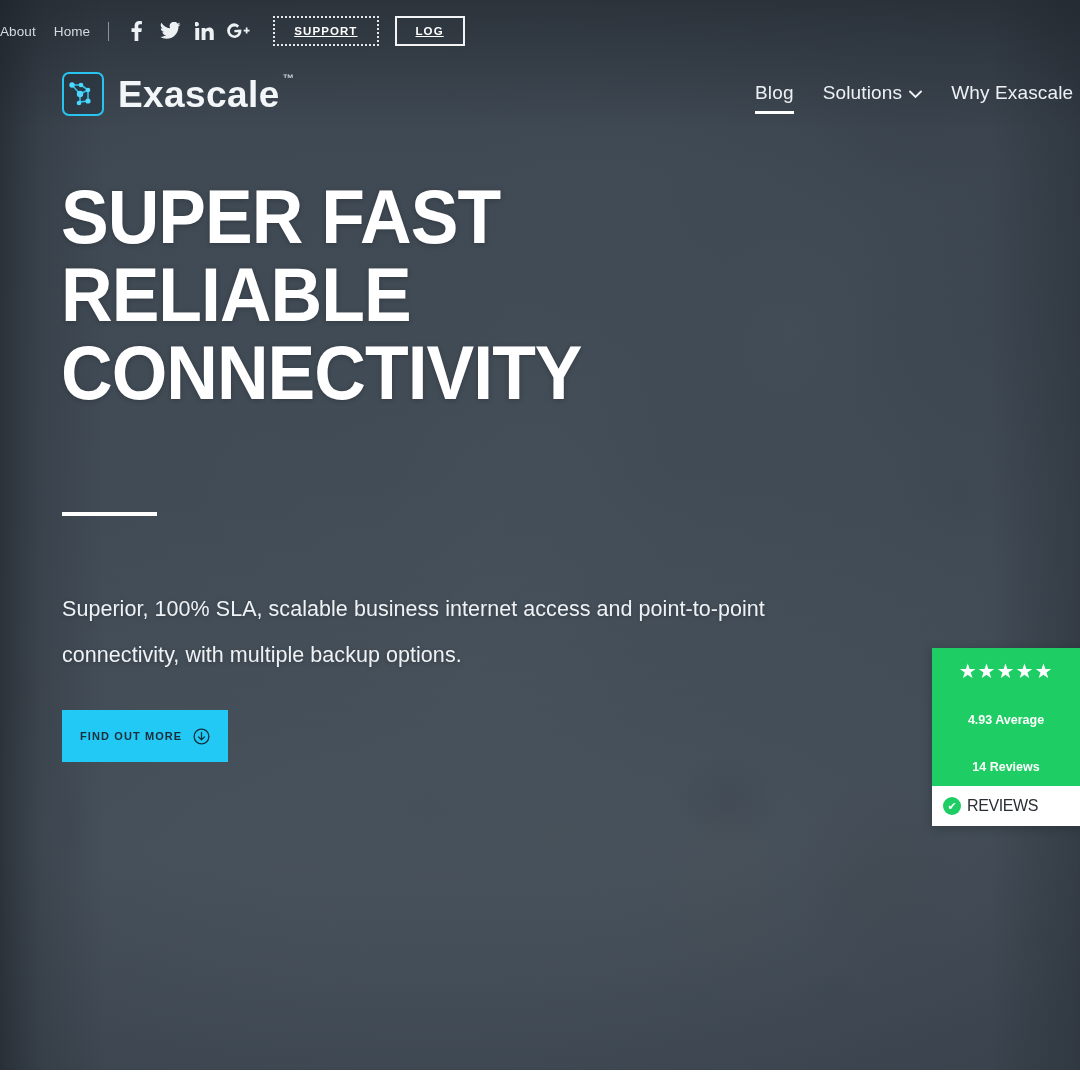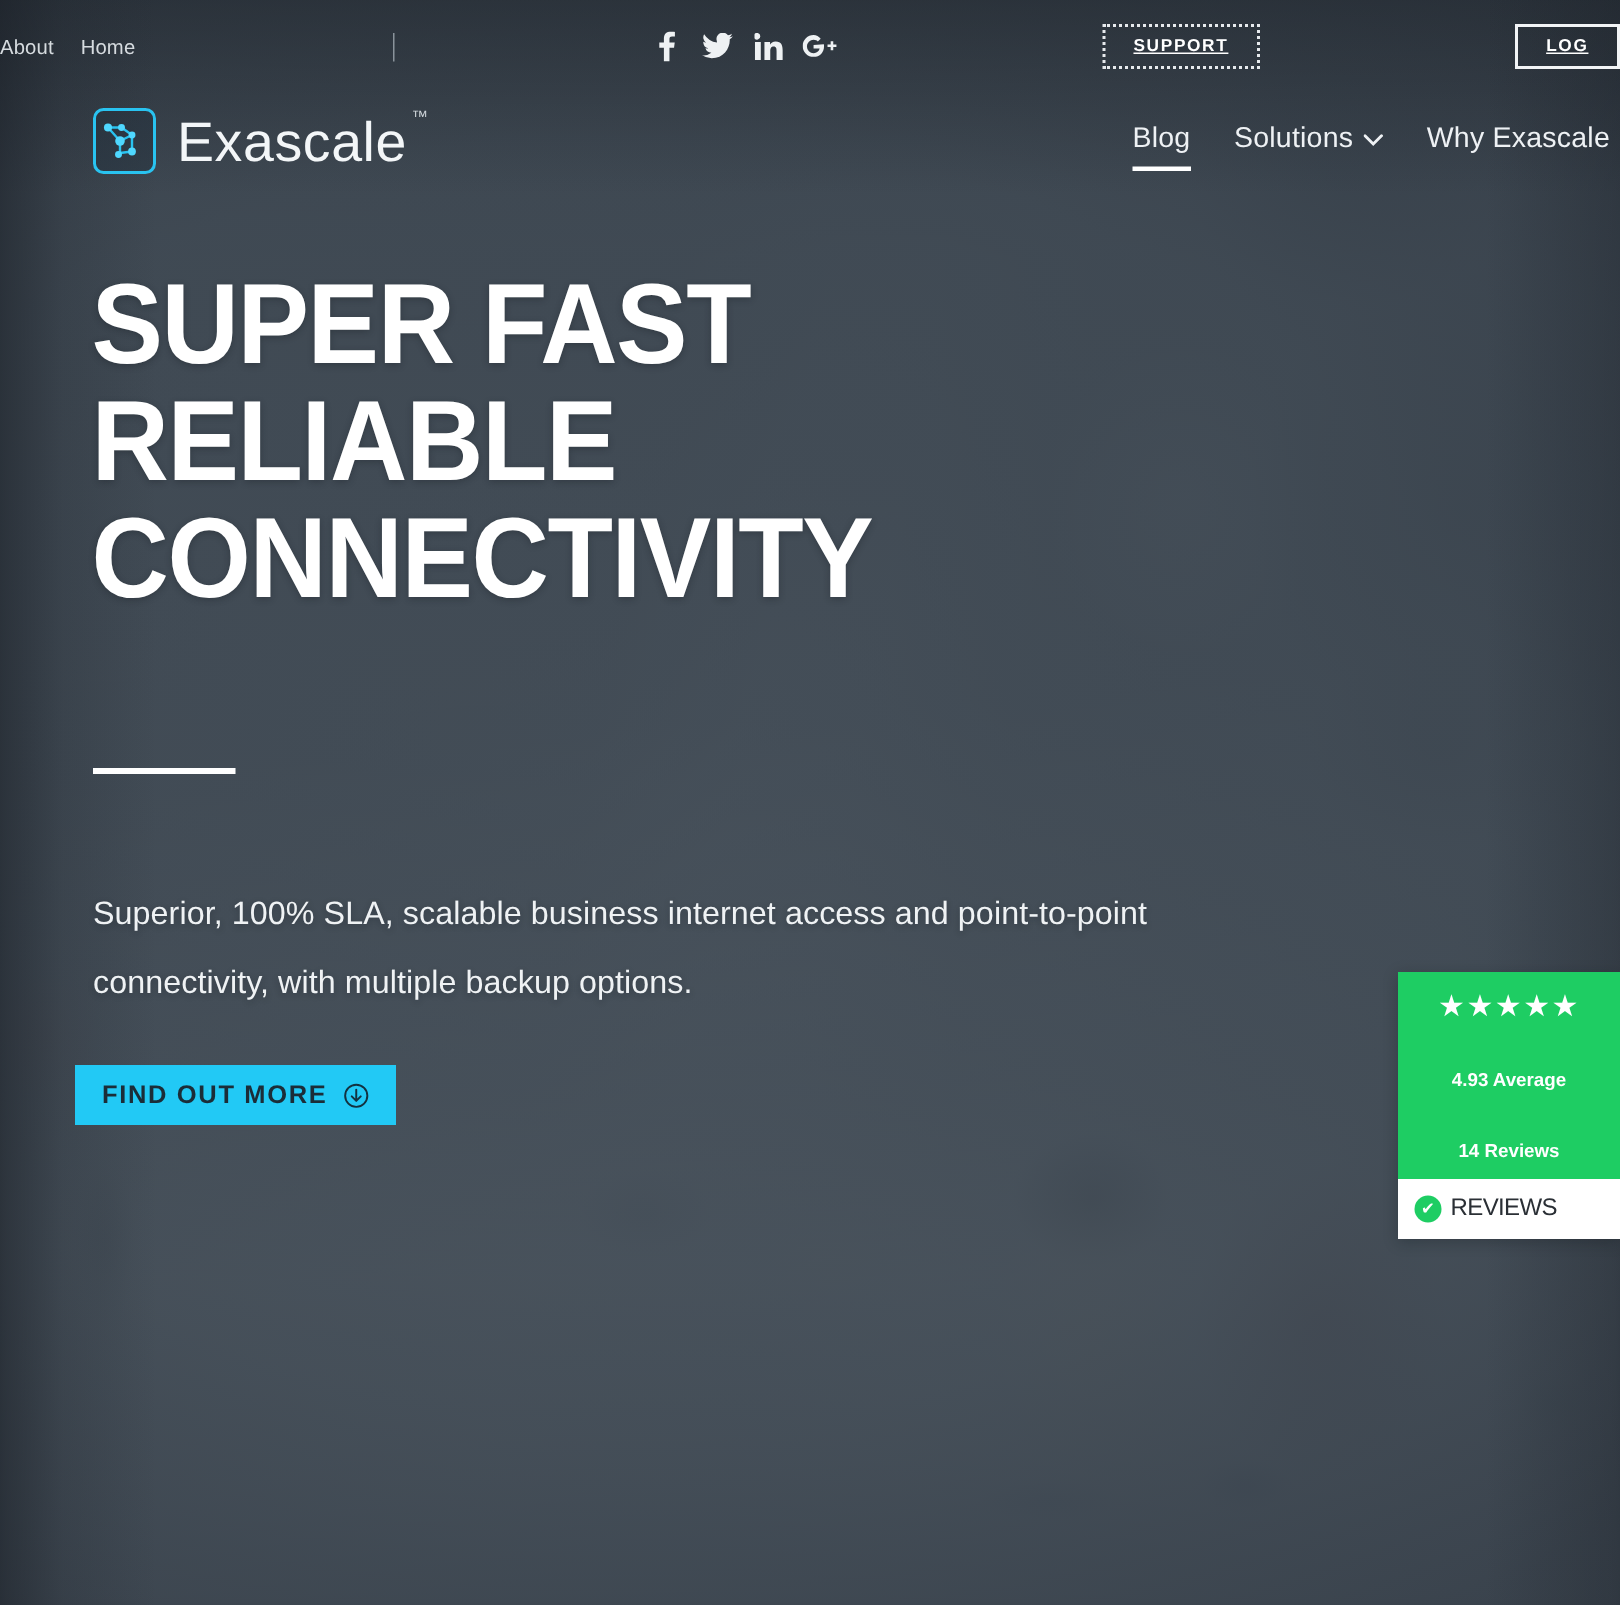--- a/index.html
+++ b/index.html
@@ -69,21 +69,21 @@
       linear-gradient(270deg, rgba(25,30,37,.30) 0px, rgba(25,30,37,0) 90px),
       linear-gradient(180deg, rgba(22,27,33,.42) 0px, rgba(22,27,33,0) 130px);
   }
 
   .hero-content { position:absolute; inset:0; }
 
   
   .topbar {
     position:absolute; top:0; left:0; right:0;
     height:62px;
-    display:flex; align-items:center; justify-content:space-between;
+    display:flex; align-items:center; justify-content:flex-start;
     padding-right:0;
   }
   .topbar-links { display:flex; align-items:center; gap:18px; }
   .topbar-link {
     color:#d6dbdf; font-size:13.5px; letter-spacing:.1px;
     text-decoration:none; cursor:pointer; white-space:nowrap;
   }
   .topbar-sep {
     width:1px; height:19px; background:#9aa3ab;
     margin:0 16px 0 18px; opacity:.85;
@@ -115,21 +115,21 @@
   }
   .logo-mark {
     width:42px; height:44px;
     border:2.5px solid #29c3f0; border-radius:7px;
     position:relative; flex:0 0 auto;
     background:rgba(20,40,55,.28);
   }
   .logo-mark svg { position:absolute; inset:0; }
   .logo-word {
     position:relative;
-    color:#f3f6f8; font-size:37px; font-weight:400;
+    color:#f3f6f8; font-size:37px; font-weight:700;
     letter-spacing:.4px; line-height:1;
   }
   .logo-tm {
     position:absolute; top:-3px; right:-14px;
     font-size:11px; color:#cfd5da; letter-spacing:0;
   }
 
   .mainnav {
     position:absolute; top:82px; left:755px;
     display:flex; align-items:flex-start; gap:29px;
@@ -167,27 +167,27 @@
   .subheadline {
     position:absolute; left:62px; top:586px;
     width:740px;
     color:#eff2f4;
     font-size:21.5px;
     line-height:46px;
     letter-spacing:.05px;
     text-shadow:0 1px 4px rgba(20,26,33,.30);
   }
   .cta-btn {
-    position:absolute; left:50px; top:710px;
-    height:40px;
+    position:absolute; left:62px; top:710px;
+    height:52px;
     display:flex; align-items:center; gap:11px;
     padding:0 18px;
     background:#22c9f5;
     color:#1b2d38;
-    font-size:17px; font-weight:bold; letter-spacing:1.1px;
+    font-size:11px; font-weight:bold; letter-spacing:1.1px;
     cursor:pointer; border:none;
     font-family:"Liberation Sans", sans-serif;
   }
   .cta-btn svg { display:block; }
 
   
   .reviews {
     position:absolute; right:0; top:648px;
     width:148px;
     box-shadow:0 2px 9px rgba(15,20,26,.28);

